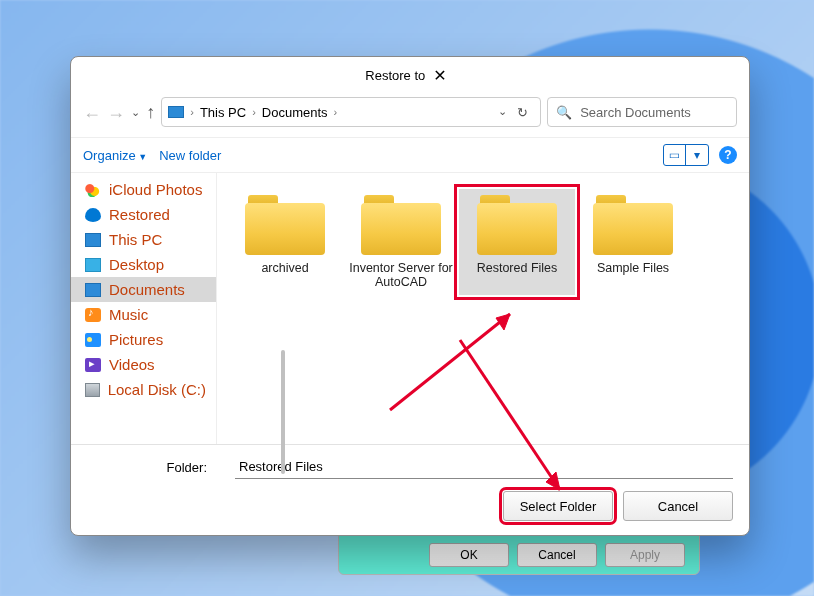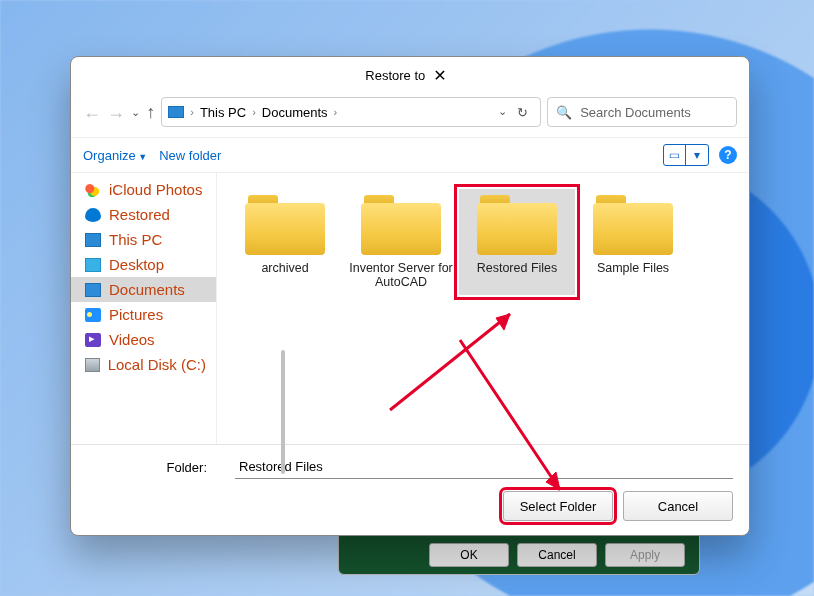--- a/index.html
+++ b/index.html
@@ -5,21 +5,21 @@
   * { box-sizing: border-box; margin: 0; padding: 0; font-family: "Segoe UI", Tahoma, sans-serif; }
   body { width: 814px; height: 596px; overflow: hidden; position: relative; background: #aaccf5; }
   .bg-swirl { position: absolute; inset: 0; background:
     radial-gradient(ellipse 260px 260px at 650px 330px, #1e6fd9 0 72px, transparent 73px),
     radial-gradient(ellipse 420px 420px at 650px 330px, #2a7be2 0 170px, transparent 171px),
     radial-gradient(ellipse 600px 600px at 650px 330px, #5ca0ee 0 300px, transparent 301px),
     linear-gradient(135deg,#86b7ef 0%,#c5dcf6 100%);
     filter: blur(1px); }
   .behind-dialog {
     position: absolute; left: 338px; top: 535px; width: 362px; height: 40px;
-    background:#14532d; border:1px solid #b8b8b8; border-radius:0 0 6px 6px;
+    background:#5eead4; border:1px solid #b8b8b8; border-radius:0 0 6px 6px;
     display:flex; justify-content:flex-end; align-items:center; gap:8px; padding:6px 14px;
   }
   .behind-dialog button { width:80px; height:24px; font-size:12px; background:linear-gradient(#fdfdfd,#e8e8e8);
     border:1px solid #a9a9a9; border-radius:3px; cursor:pointer; }
   .behind-dialog button.disabled { color:#999; }
 
   .dialog {
     position:absolute; left:70px; top:56px; width:680px; height:480px;
     background:#fff; border:1px solid #888; border-radius:8px;
     box-shadow:0 20px 40px rgba(0,0,0,.3); display:flex; flex-direction:column;
@@ -176,20 +176,24 @@
         </div>
         <div class="side-item child">
           <span class="ic ic-desktop"></span>
           <span>Desktop</span>
         </div>
         <div class="side-item child selected">
           <span class="ic ic-doc"></span>
           <span>Documents</span>
         </div>
         <div class="side-item child">
+          <span class="ic ic-music"></span>
+          <span>Music</span>
+        </div>
+        <div class="side-item child">
           <span class="ic ic-pic"></span>
           <span>Pictures</span>
         </div>
         <div class="side-item child">
           <span class="ic ic-vid"></span>
           <span>Videos</span>
         </div>
         <div class="side-item child">
           <span class="ic ic-disk"></span>
           <span>Local Disk (C:)</span>

